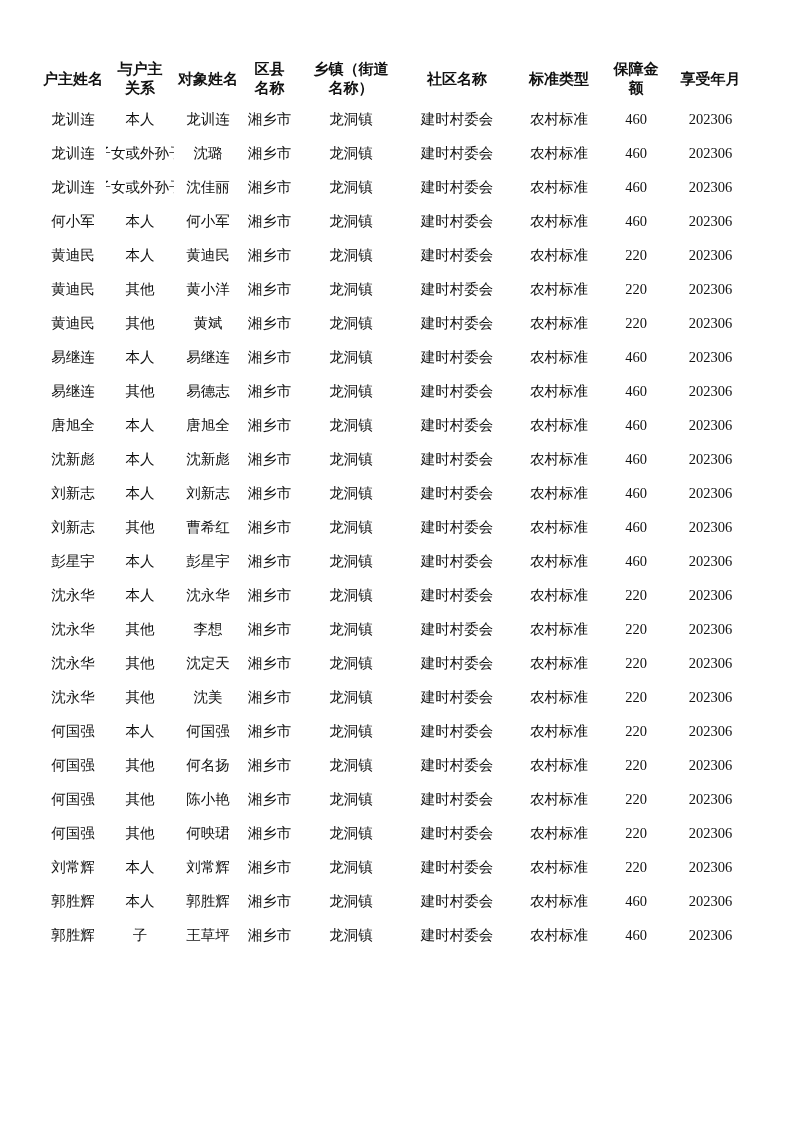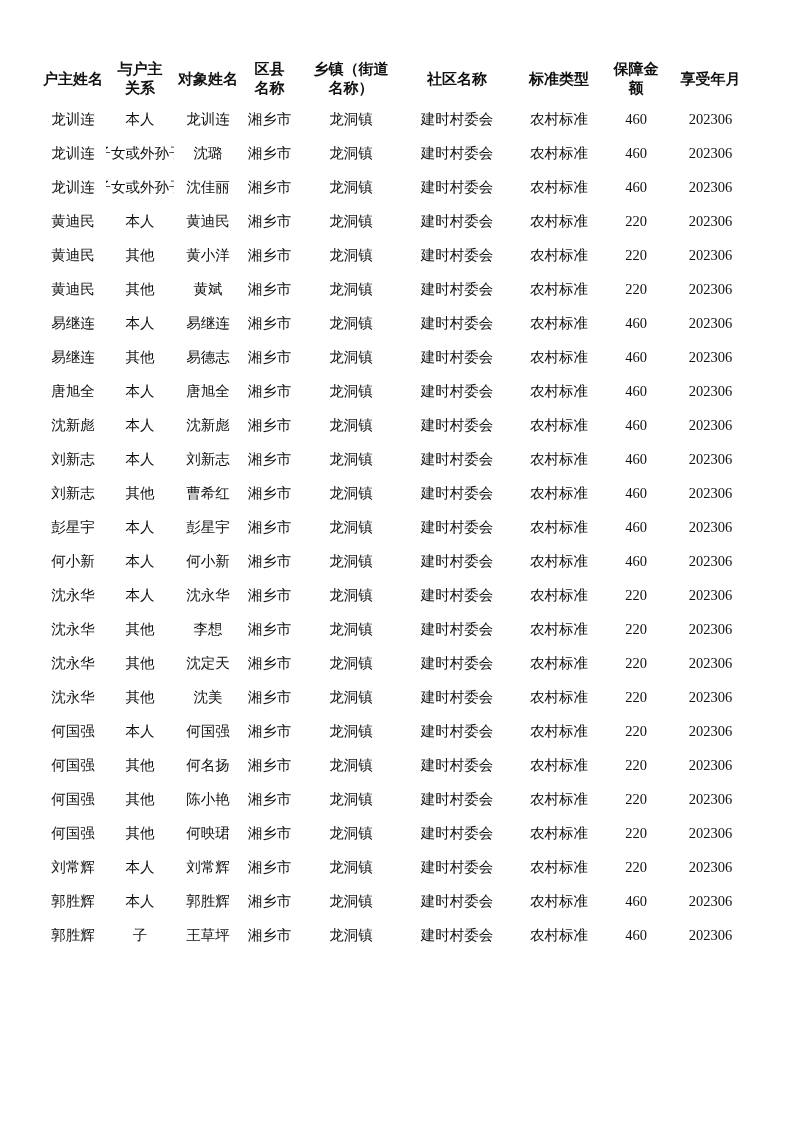--- a/index.html
+++ b/index.html
@@ -168,20 +168,49 @@
           </td>
           <td>
             <div class="clip">460</div>
           </td>
           <td>
             <div class="clip">202306</div>
           </td>
         </tr>
         <tr>
           <td>
+            <div class="clip">何小军</div>
+          </td>
+          <td>
+            <div class="clip">本人</div>
+          </td>
+          <td>
+            <div class="clip">何小军</div>
+          </td>
+          <td>
+            <div class="clip">湘乡市</div>
+          </td>
+          <td>
+            <div class="clip">龙洞镇</div>
+          </td>
+          <td>
+            <div class="clip">建时村委会</div>
+          </td>
+          <td>
+            <div class="clip">农村标准</div>
+          </td>
+          <td>
+            <div class="clip">460</div>
+          </td>
+          <td>
+            <div class="clip">202306</div>
+          </td>
+        </tr>
+        <tr>
+          <td>
             <div class="clip">黄迪民</div>
           </td>
           <td>
             <div class="clip">本人</div>
           </td>
           <td>
             <div class="clip">黄迪民</div>
           </td>
           <td>
             <div class="clip">湘乡市</div>
@@ -436,49 +465,20 @@
         </tr>
         <tr>
           <td>
             <div class="clip">彭星宇</div>
           </td>
           <td>
             <div class="clip">本人</div>
           </td>
           <td>
             <div class="clip">彭星宇</div>
-          </td>
-          <td>
-            <div class="clip">湘乡市</div>
-          </td>
-          <td>
-            <div class="clip">龙洞镇</div>
-          </td>
-          <td>
-            <div class="clip">建时村委会</div>
-          </td>
-          <td>
-            <div class="clip">农村标准</div>
-          </td>
-          <td>
-            <div class="clip">460</div>
-          </td>
-          <td>
-            <div class="clip">202306</div>
-          </td>
-        </tr>
-        <tr>
-          <td>
-            <div class="clip">何小新</div>
-          </td>
-          <td>
-            <div class="clip">本人</div>
-          </td>
-          <td>
-            <div class="clip">何小新</div>
           </td>
           <td>
             <div class="clip">湘乡市</div>
           </td>
           <td>
             <div class="clip">龙洞镇</div>
           </td>
           <td>
             <div class="clip">建时村委会</div>
           </td>

